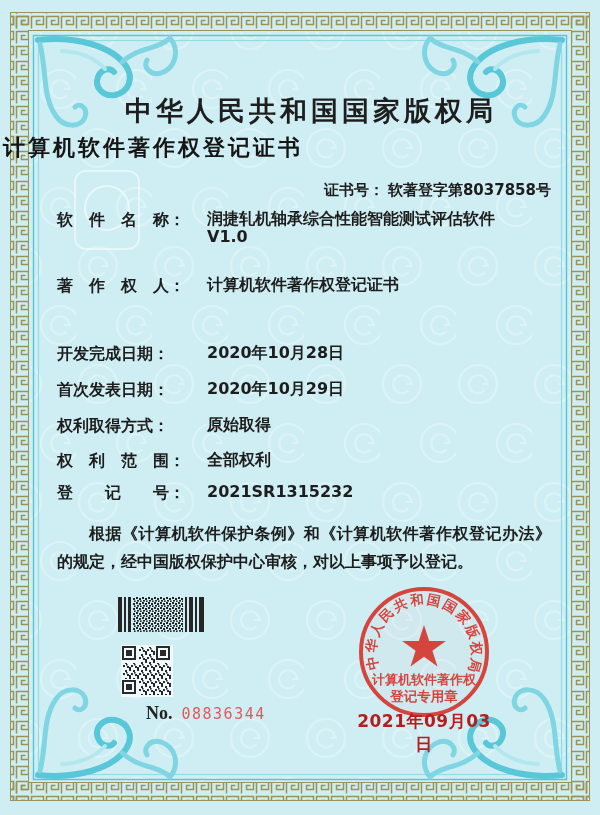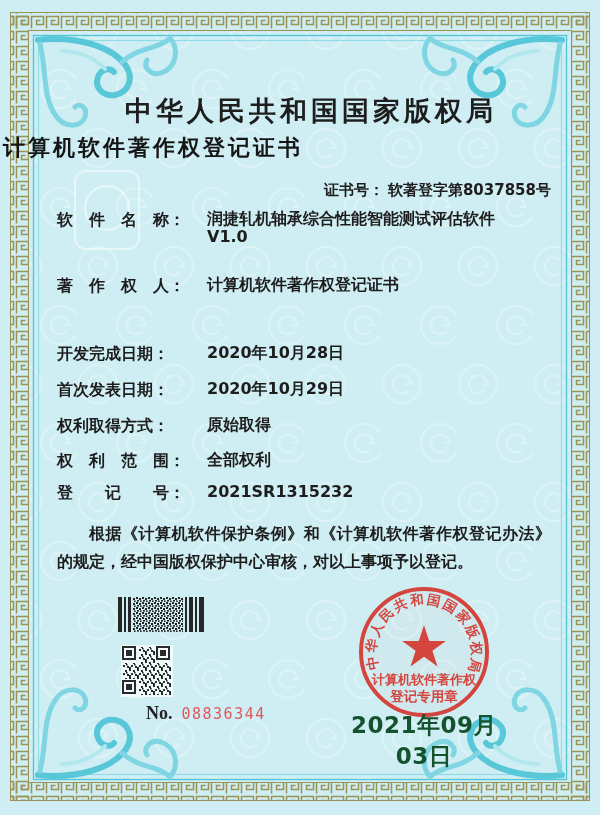--- a/index.html
+++ b/index.html
@@ -38,21 +38,21 @@
   }
 
   .barcode { left:118px; top:597px; width:88px; height:35px; }
   .qr { left:121px; top:645px; width:52px; height:52px; }
 
   .serial { left:98px; top:703px; display:flex; align-items:baseline;margin-left:48px; }
   .serial-prefix { font-family:"Liberation Serif", serif; font-size:18px; font-weight:700; color:#222; }
   .serial-number { font-family:"DejaVu Sans Mono", monospace; font-size:15px; color:#e0585c; letter-spacing:1.5px; margin-left:9px; }
 
   .seal-wrap { left:352px; top:586px; width:146px; height:140px; }
-  .issue-date { left:349px; top:710px; width:150px; text-align:center; font-size:23px; font-weight:700; color:#14532d; letter-spacing:0.5px; }
+  .issue-date { left:349px; top:710px; width:150px; text-align:center; font-size:17px; font-weight:700; color:#b91c1c; letter-spacing:0.5px; }
 
   .emblem {
     left:74px; top:170px; width:62px; height:76px;
     border:2px solid rgba(255,255,255,0.85); border-radius:12px; opacity:0.55;
   }
   .emblem-circle { width:42px; height:42px; border:2px solid #ffffff; border-radius:50%; margin:13px auto 0 auto; }
 </style>
 </head>
 <body>
 

